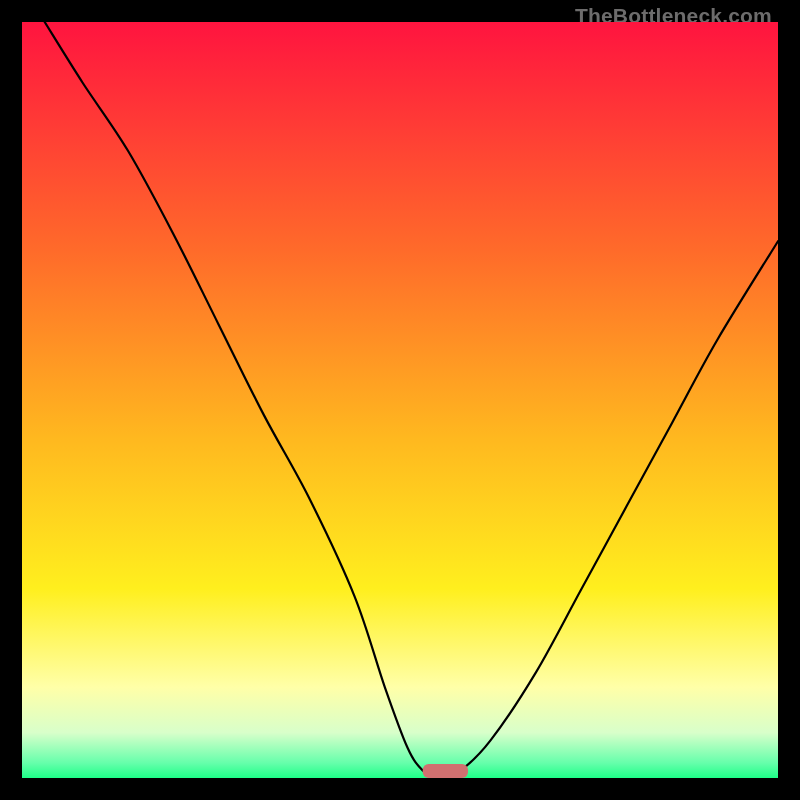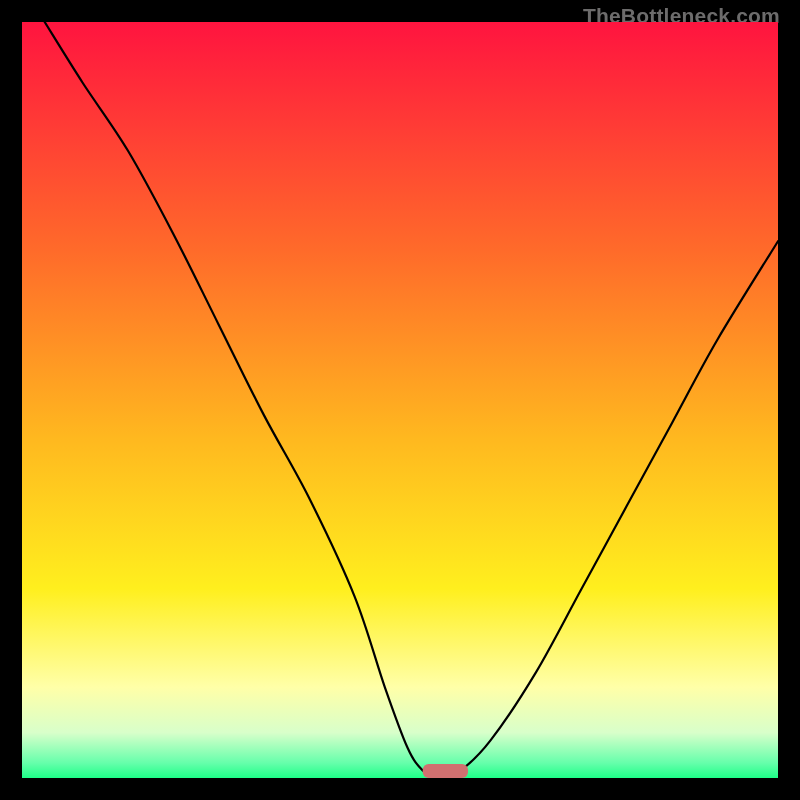--- a/index.html
+++ b/index.html
@@ -15,21 +15,21 @@
     position: absolute;
     left: 22px;
     top: 22px;
     width: 756px;
     height: 756px;
     background: #000;
   }
   .watermark {
     position: absolute;
     top: 4px;
-    right: 20px;
+    right: 28px;
     font-size: 21px;
     font-weight: 600;
     color: #6d6c6c;
     letter-spacing: 0.2px;
   }
   svg {
     position: absolute;
     left: 22px;
     top: 22px;
     width: 756px;

